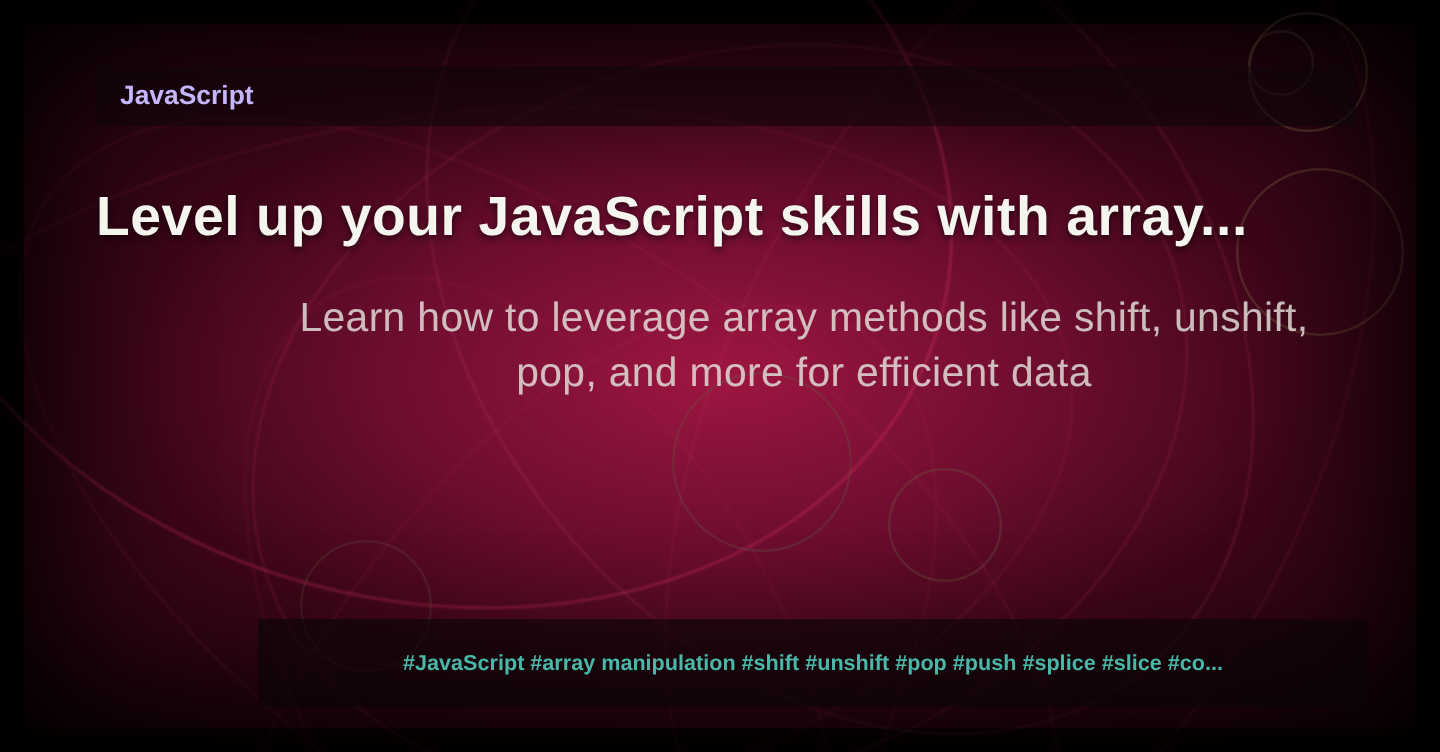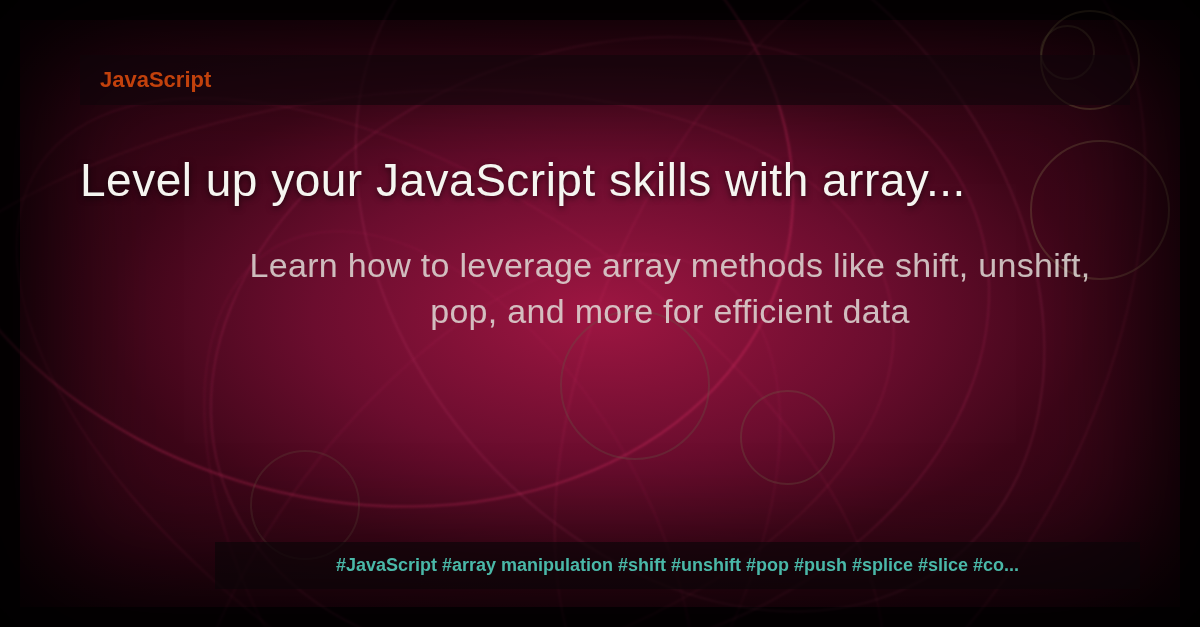--- a/index.html
+++ b/index.html
@@ -78,29 +78,29 @@
     }
 
     .category-bar {
       background: rgba(15, 5, 10, 0.6);
       padding: 12px 20px;
       margin-bottom: 48px;
       width: calc(100% + 10px);
     }
 
     .category-label {
-      color: #c2410c;
+      color: #c4b5fd;
       font-size: 22px;
       font-weight: bold;
     }
 
     .title {
       color: #f5f5f0;
       font-size: 46px;
-      font-weight: normal;
+      font-weight: bold;
       margin-bottom: 36px;
       text-shadow: 0 2px 6px rgba(0,0,0,0.6);
       letter-spacing: 0.5px;
     }
 
     .subtitle {
       color: rgba(225, 220, 215, 0.85);
       font-size: 34px;
       font-weight: normal;
       text-align: center;
@@ -108,21 +108,21 @@
       padding-left: 140px;
       letter-spacing: 0.3px;
     }
 
     .tags-bar {
       position: absolute;
       bottom: 38px;
       left: 215px;
       right: 60px;
       background: rgba(10, 5, 8, 0.65);
-      padding: 13px 20px;
+      padding: 26px 20px;
       text-align: center;
     }
 
     .tags-text {
       color: #4ab8a8;
       font-size: 18px;
       font-weight: bold;
       white-space: nowrap;
       overflow: hidden;
       text-overflow: ellipsis;

